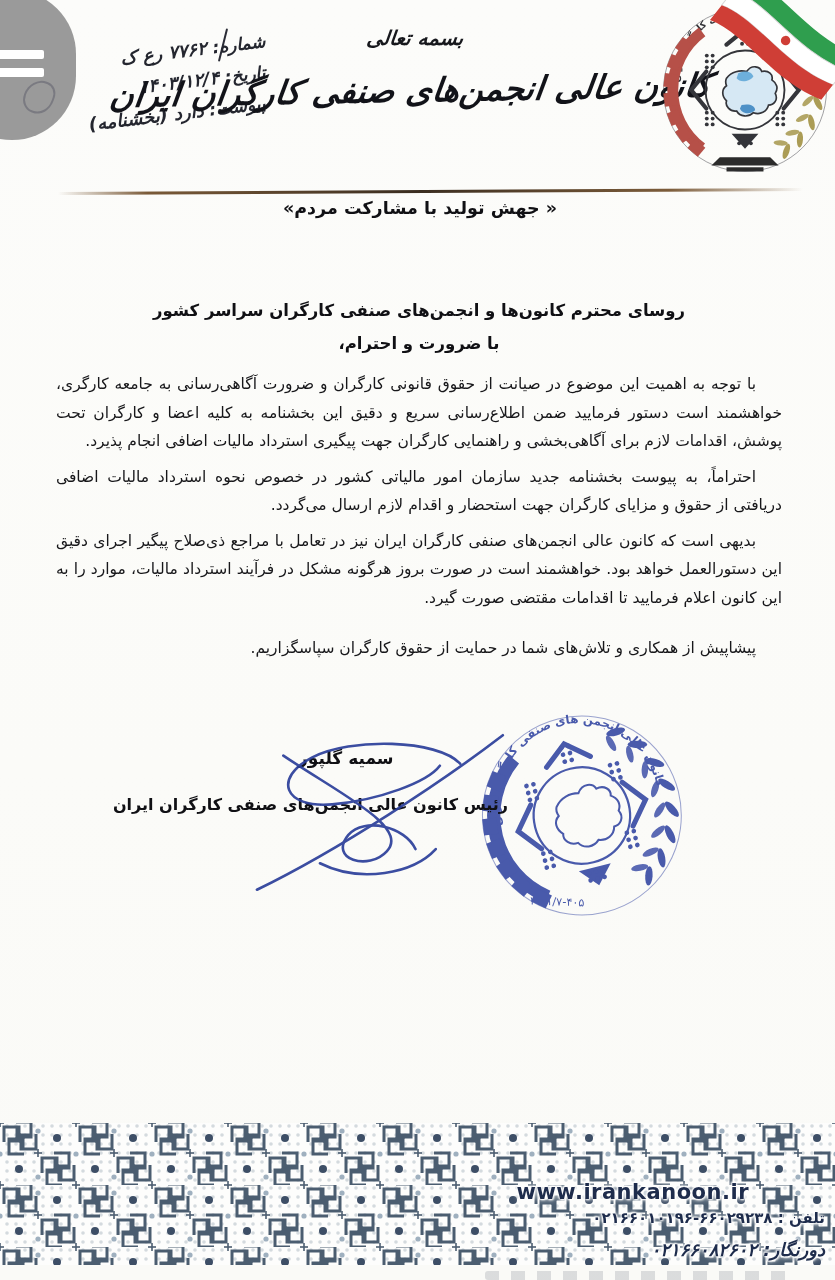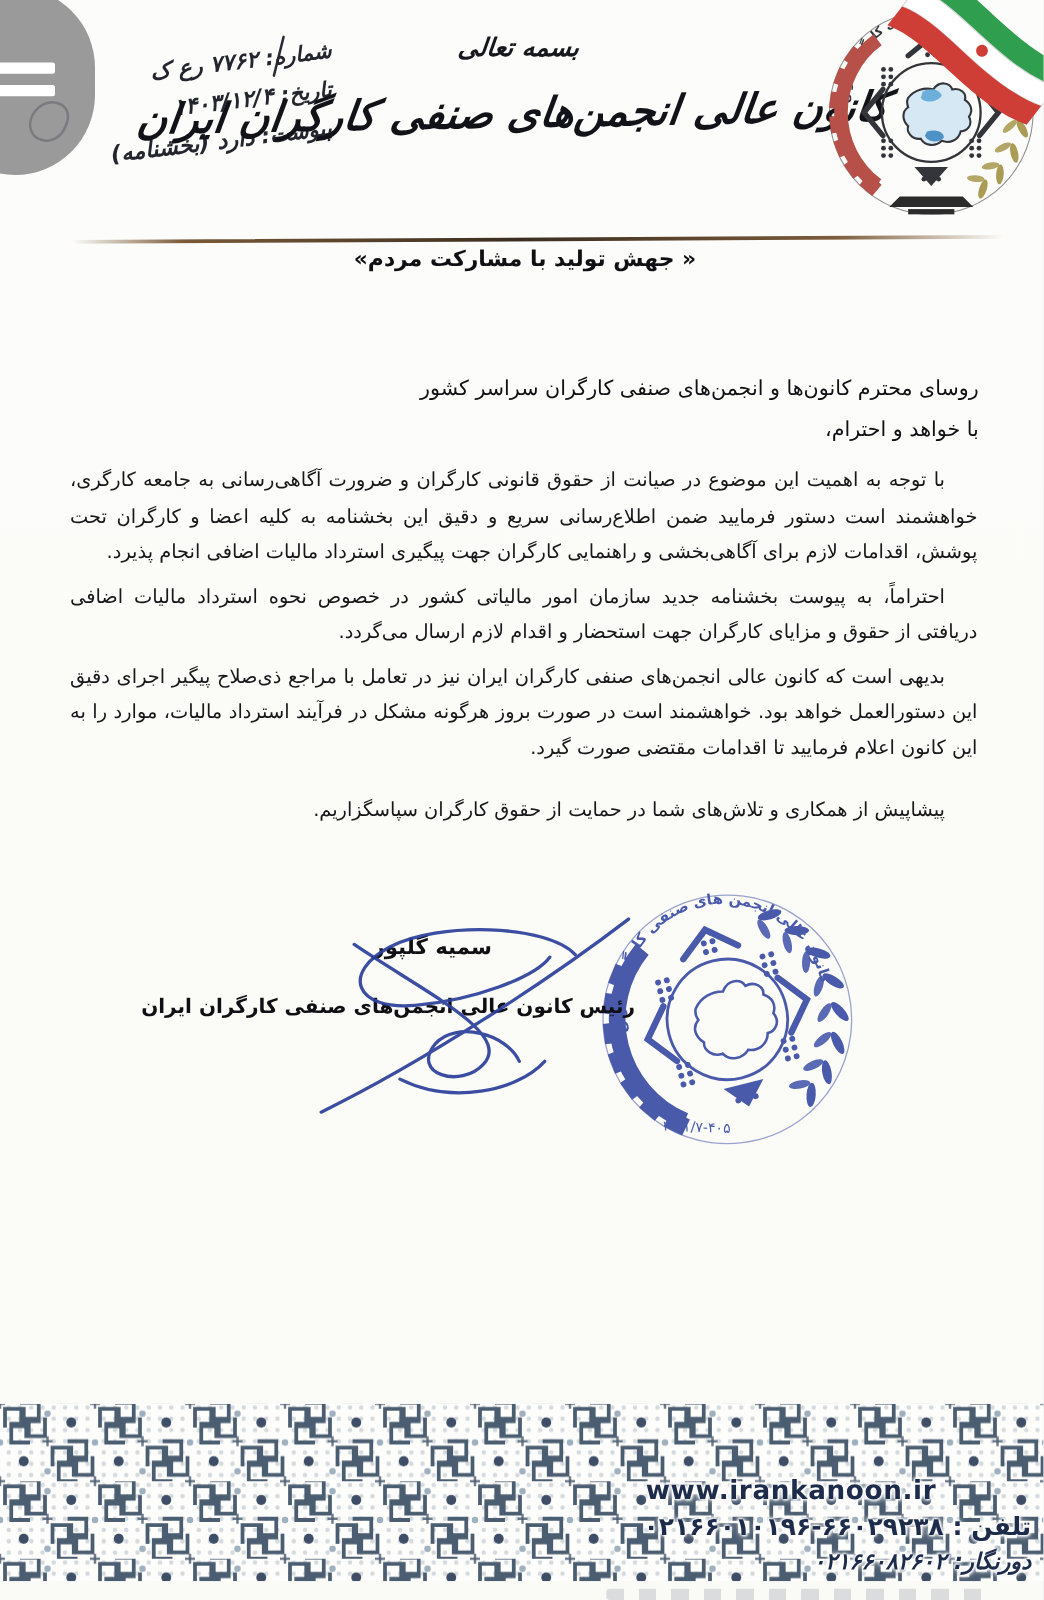--- a/index.html
+++ b/index.html
@@ -28,37 +28,37 @@
   .logo-wrap svg{display:block;}
   .flag{position:absolute;right:-18px;top:-8px;width:152px;height:112px;transform:rotate(38deg);z-index:3;}
   .emblem{position:absolute;right:4px;top:4px;width:168px;height:172px;z-index:2;}
   
   .divider{position:absolute;left:58px;top:190px;width:745px;height:3px;transform:rotate(-.3deg);
     background:linear-gradient(90deg,rgba(120,85,50,0) 0%,#7a5a38 12%,#3a2d20 48%,#7c5c3a 82%,rgba(120,85,50,0) 100%);
     border-radius:2px;}
   
   .slogan{position:absolute;left:250px;top:198px;width:340px;text-align:center;font-size:17.5px;font-weight:bold;direction:rtl;color:#101014;}
   
-  .addressee{position:absolute;right:52px;top:294px;left:55px;direction:rtl;text-align:right;font-weight:normal;font-size:16.5px;line-height:33px;color:#101014;}
+  .addressee{position:absolute;right:52px;top:294px;left:55px;direction:rtl;text-align:center;font-weight:bold;font-size:16.5px;line-height:33px;color:#101014;}
   
   .body-text{position:absolute;right:53px;top:370px;left:56px;direction:rtl;text-align:justify;font-size:15.5px;line-height:1.84;color:#17171a;}
   .body-text p{margin:0 0 7px 0;text-indent:26px;}
   .closing{margin-top:22px !important;}
   
   .sig-name{position:absolute;left:298px;top:748px;width:150px;text-align:left;font-weight:bold;font-size:17px;direction:rtl;color:#101014;z-index:2;}
   .sig-title{position:absolute;left:118px;top:795px;width:390px;text-align:center;font-weight:bold;font-size:16px;direction:rtl;color:#101014;z-index:2;white-space:nowrap;}
   .sig-scribble{position:absolute;left:198px;top:728px;width:315px;height:170px;z-index:3;}
   .stamp{position:absolute;left:480px;top:712px;width:205px;height:212px;transform:rotate(-14deg);opacity:.93;z-index:1;}
   
   .footer-band{position:absolute;left:0;top:1123px;width:835px;height:142px;}
   .fineprint{position:absolute;direction:rtl;font-weight:bold;color:#1e2c4c;
     text-shadow:0 0 2px #fff,0 0 4px #fff,0 0 6px #fff,1px 1px 2px #fff,-1px -1px 2px #fff;z-index:4;}
   .addr{top:1131px;right:6px;font-size:13.5px;letter-spacing:0;}
   .site{top:1180px;right:86px;font-size:21px;direction:ltr;letter-spacing:.5px;}
-  .phone{top:1209px;right:10px;font-size:20px;}
+  .phone{top:1209px;right:10px;font-size:15px;}
   .fax{top:1239px;right:10px;font-size:18px;font-style:italic;}
   .num{direction:ltr;unicode-bidi:embed;letter-spacing:1px;}
   .bottom-smudge{position:absolute;right:40px;bottom:0;width:310px;height:9px;opacity:.28;z-index:5;
     background:repeating-linear-gradient(90deg,#8a8f99 0 14px,transparent 14px 26px);border-radius:3px;}
 </style>
 </head>
 <body>
 
 <div class="page">
 
@@ -203,21 +203,21 @@
         </g>
       </svg>
   </div>
 
   <div class="divider"></div>
 
   <div class="slogan">« جهش تولید با مشارکت مردم»</div>
 
   <div class="addressee">
     <div>روسای محترم کانون‌ها و انجمن‌های صنفی کارگران سراسر کشور</div>
-    <div>با خواهد و احترام،</div>
+    <div>با ضرورت و احترام،</div>
   </div>
 
   <div class="body-text">
     <p>با توجه به اهمیت این موضوع در صیانت از حقوق قانونی کارگران و ضرورت آگاهی‌رسانی به جامعه کارگری، خواهشمند است دستور فرمایید ضمن اطلاع‌رسانی سریع و دقیق این بخشنامه به کلیه اعضا و کارگران تحت پوشش، اقدامات لازم برای آگاهی‌بخشی و راهنمایی کارگران جهت پیگیری استرداد مالیات اضافی انجام پذیرد.</p>
     <p>احتراماً، به پیوست بخشنامه جدید سازمان امور مالیاتی کشور در خصوص نحوه استرداد مالیات اضافی دریافتی از حقوق و مزایای کارگران جهت استحضار و اقدام لازم ارسال می‌گردد.</p>
     <p>بدیهی است که کانون عالی انجمن‌های صنفی کارگران ایران نیز در تعامل با مراجع ذی‌صلاح پیگیر اجرای دقیق این دستورالعمل خواهد بود. خواهشمند است در صورت بروز هرگونه مشکل در فرآیند استرداد مالیات، موارد را به این کانون اعلام فرمایید تا اقدامات مقتضی صورت گیرد.</p>
     <p class="closing">پیشاپیش از همکاری و تلاش‌های شما در حمایت از حقوق کارگران سپاسگزاریم.</p>
   </div>
 
   <div class="sig-name">سمیه گلپور</div>

